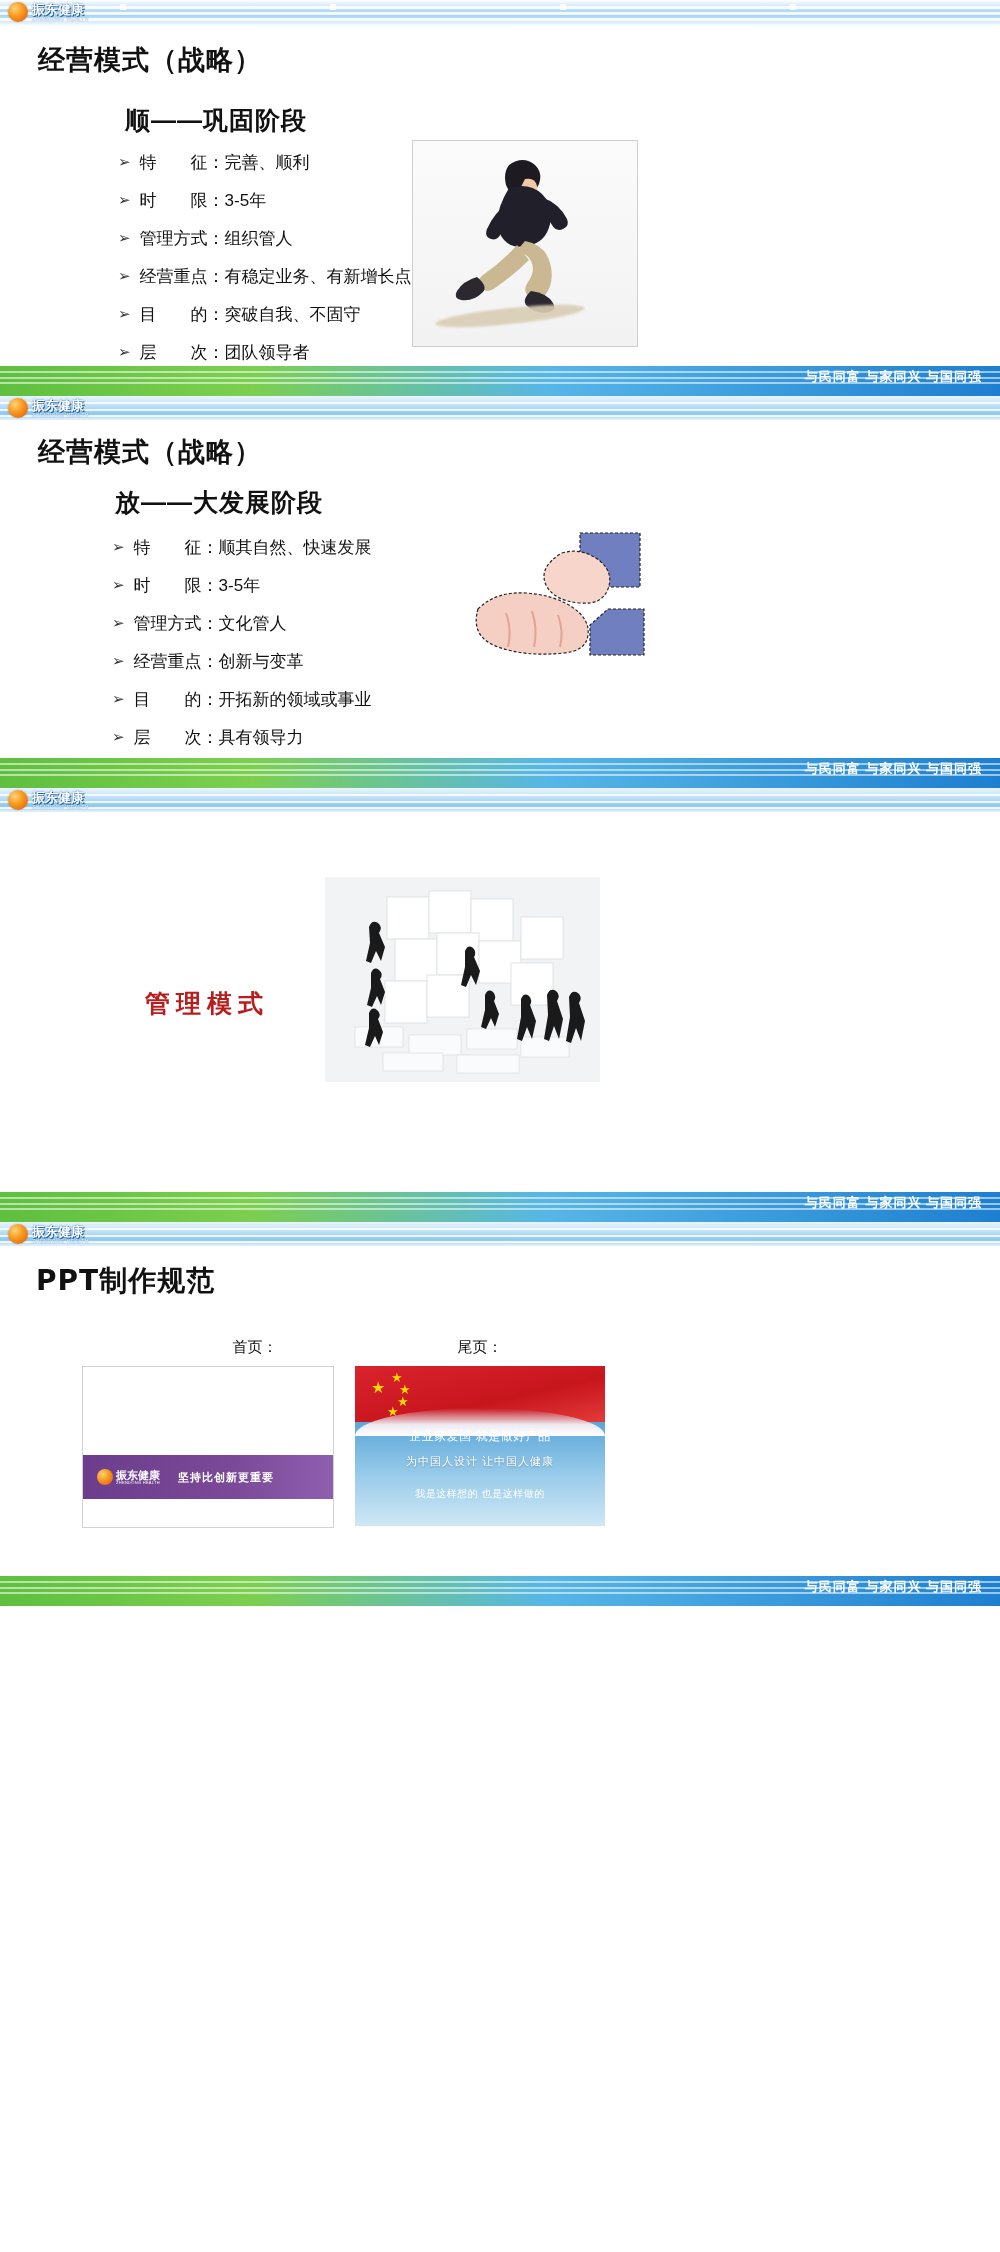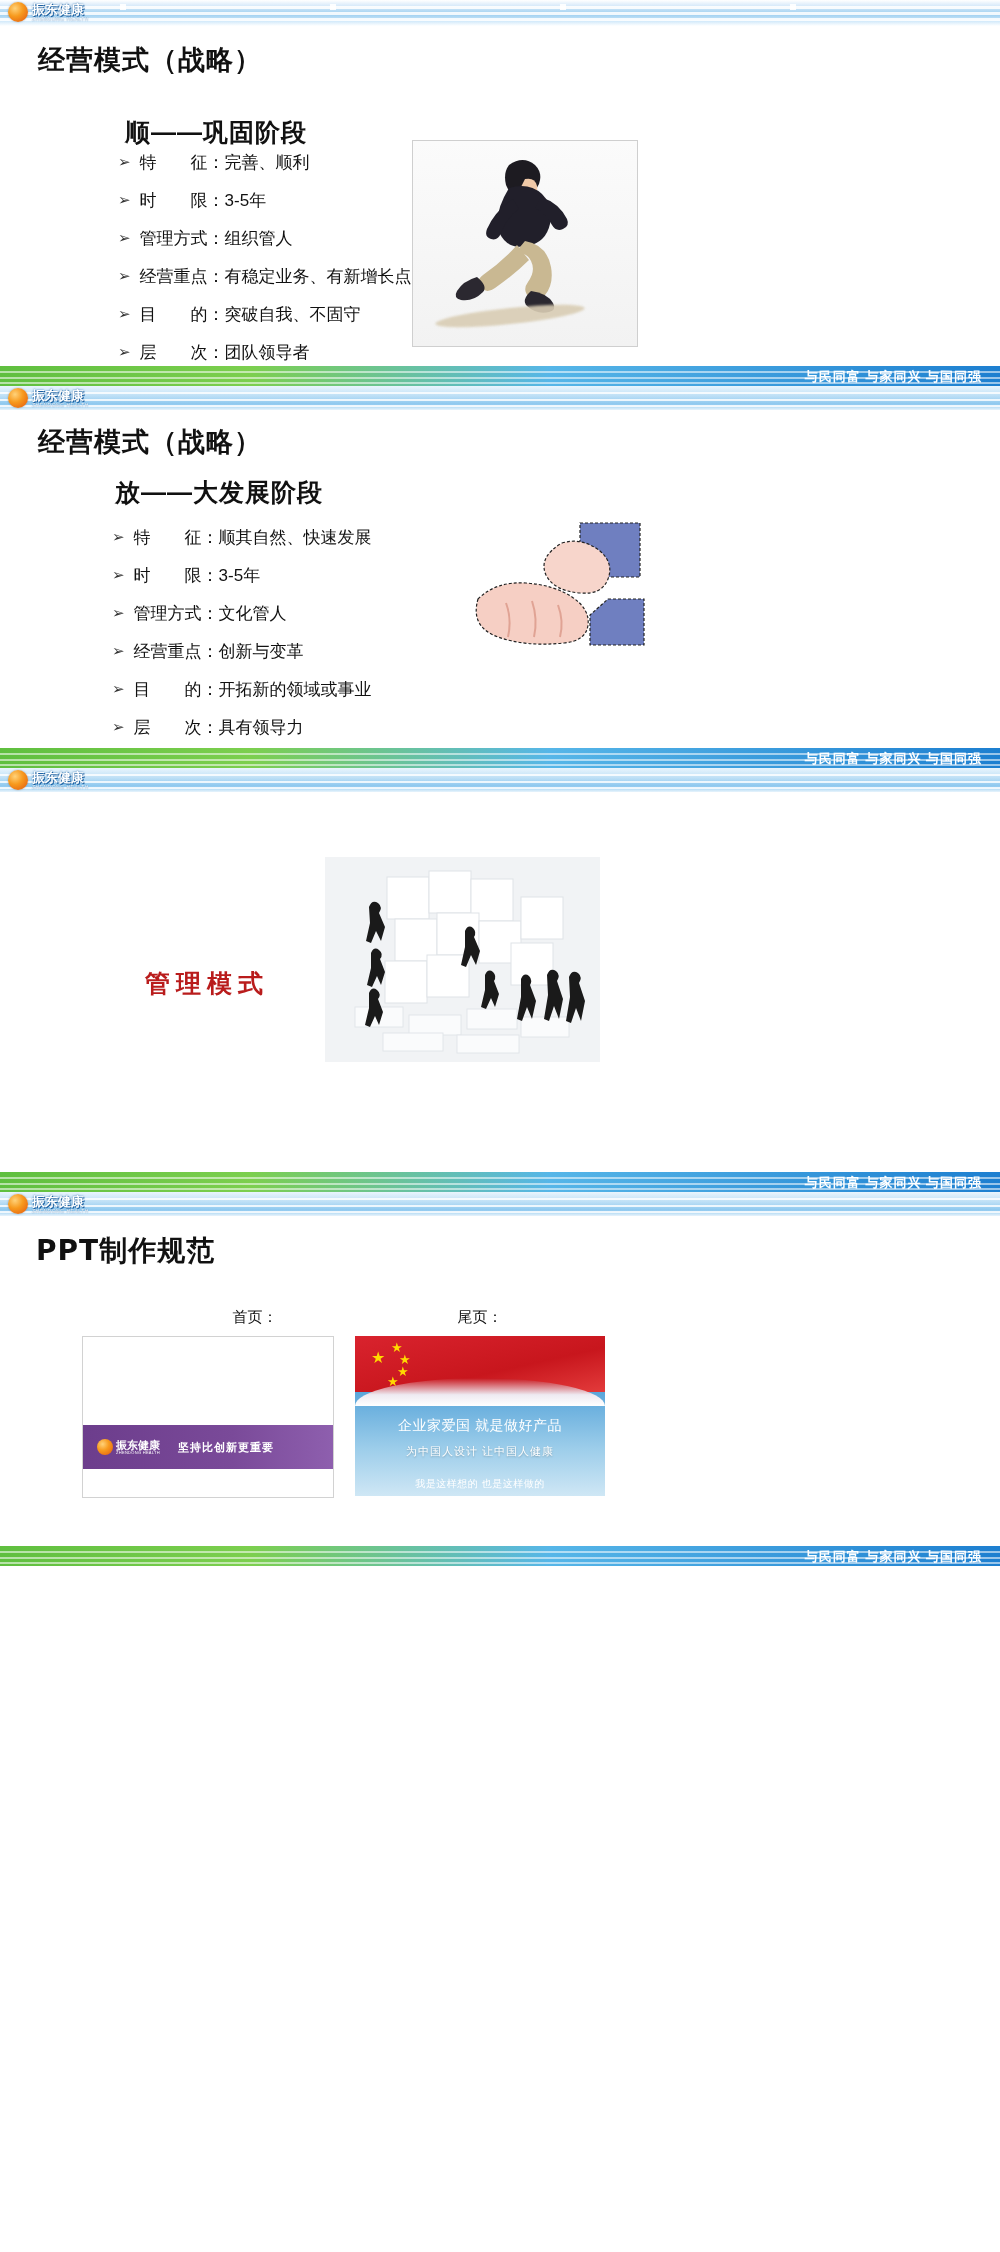--- a/index.html
+++ b/index.html
@@ -8,21 +8,21 @@
 
   
   .topband{position:relative;height:26px;width:1000px;
     background:linear-gradient(to bottom,#ffffff 0%,#dfeefb 18%,#9fd0f0 55%,#cfe8fa 80%,#ffffff 100%);}
   .topband .stripe{position:absolute;left:0;right:0;height:3px;background:#ffffff;opacity:.85;}
   .topband .s1{top:6px;}
   .topband .s2{top:12px;}
   .topband .s3{top:18px;}
   .topband .sq{position:absolute;top:4px;width:6px;height:6px;background:#ffffff;opacity:.9;}
 
-  .greenband{position:relative;height:20px;width:1000px;
+  .greenband{position:relative;height:30px;width:1000px;
     background:linear-gradient(to right,#5fbf3f 0%,#7ccf4e 25%,#56b6e8 55%,#1d7fd0 100%);}
   .greenband .gstripe{position:absolute;left:0;right:0;height:2px;background:rgba(255,255,255,.55);}
   .greenband .g1{top:5px;}
   .greenband .g2{top:11px;}
   .greenband .g3{top:16px;}
   .greenband .slogan{position:absolute;right:18px;top:2px;color:#ffffff;font-size:13px;font-weight:bold;letter-spacing:1px;}
 
   .bluebar{position:relative;height:24px;width:1000px;
     background:linear-gradient(to bottom,#eaf5fd 0%,#bfe0f6 40%,#8dc8ef 75%,#e8f4fc 100%);}
   .bluebar .bstripe{position:absolute;left:0;right:0;height:2px;background:#ffffff;opacity:.8;}
@@ -84,21 +84,21 @@
 
   .lastpage{position:relative;width:250px;height:160px;overflow:hidden;
     background:linear-gradient(to bottom,#2e7fc2 0%,#5aa6da 35%,#9ccdea 70%,#cfe7f5 100%);}
   .lastpage .flag{position:absolute;left:0;top:0;width:100%;height:56px;
     background:linear-gradient(to bottom right,#d9232e 0%,#c8161d 60%,#e33b3b 100%);}
   .lastpage .flag:after{content:"";position:absolute;right:0;bottom:-14px;width:100%;height:28px;
     background:linear-gradient(to bottom,#c8161d 0%,#eeeaf1 60%,#ffffff 100%);
     border-radius:50% 50% 0 0 / 100% 100% 0 0;}
   .lastpage .star{position:absolute;color:#ffd900;font-size:13px;}
   .lastpage .txtwrap{position:absolute;left:0;right:0;top:62px;text-align:center;color:#ffffff;}
-  .lastpage .l1{font-size:14px;letter-spacing:.5px;margin-top:19px;}
+  .lastpage .l1{font-size:12px;letter-spacing:.5px;}
   .lastpage .l2{font-size:11px;font-weight:normal;margin-top:9px;letter-spacing:1px;
     text-shadow:0 1px 2px rgba(0,0,0,.25);}
   .lastpage .l3{font-size:10px;margin-top:18px;letter-spacing:.5px;}
 </style>
 </head>
 <body>
 
 <div class="page">
   <div class="topband">
     <div class="stripe s1"></div>
@@ -112,21 +112,21 @@
       <div class="ball"></div>
       <div class="txt">
         <span class="cn">振东健康</span>
         <span class="en">ZHENDONG HEALTH</span>
       </div>
     </div>
   </div>
 
   <div class="slide" style="height:340px">
     <div class="slide-title" style="position:absolute;left:38px;top:16px;">经营模式（战略）</div>
-    <div class="sub-title" style="position:absolute;left:125px;top:90px;">顺——巩固阶段</div>
+    <div class="sub-title" style="position:absolute;left:125px;top:78px;">顺——巩固阶段</div>
 
     <ul class="bullets" style="position:absolute;left:118px;top:125px;width:330px;">
       <li>
           <span class="arrow">➢</span>
           <span class="lbl">特　　征：</span>
           <span class="val">完善、顺利</span>
         </li>
       <li>
           <span class="arrow">➢</span>
           <span class="lbl">时　　限：</span>

